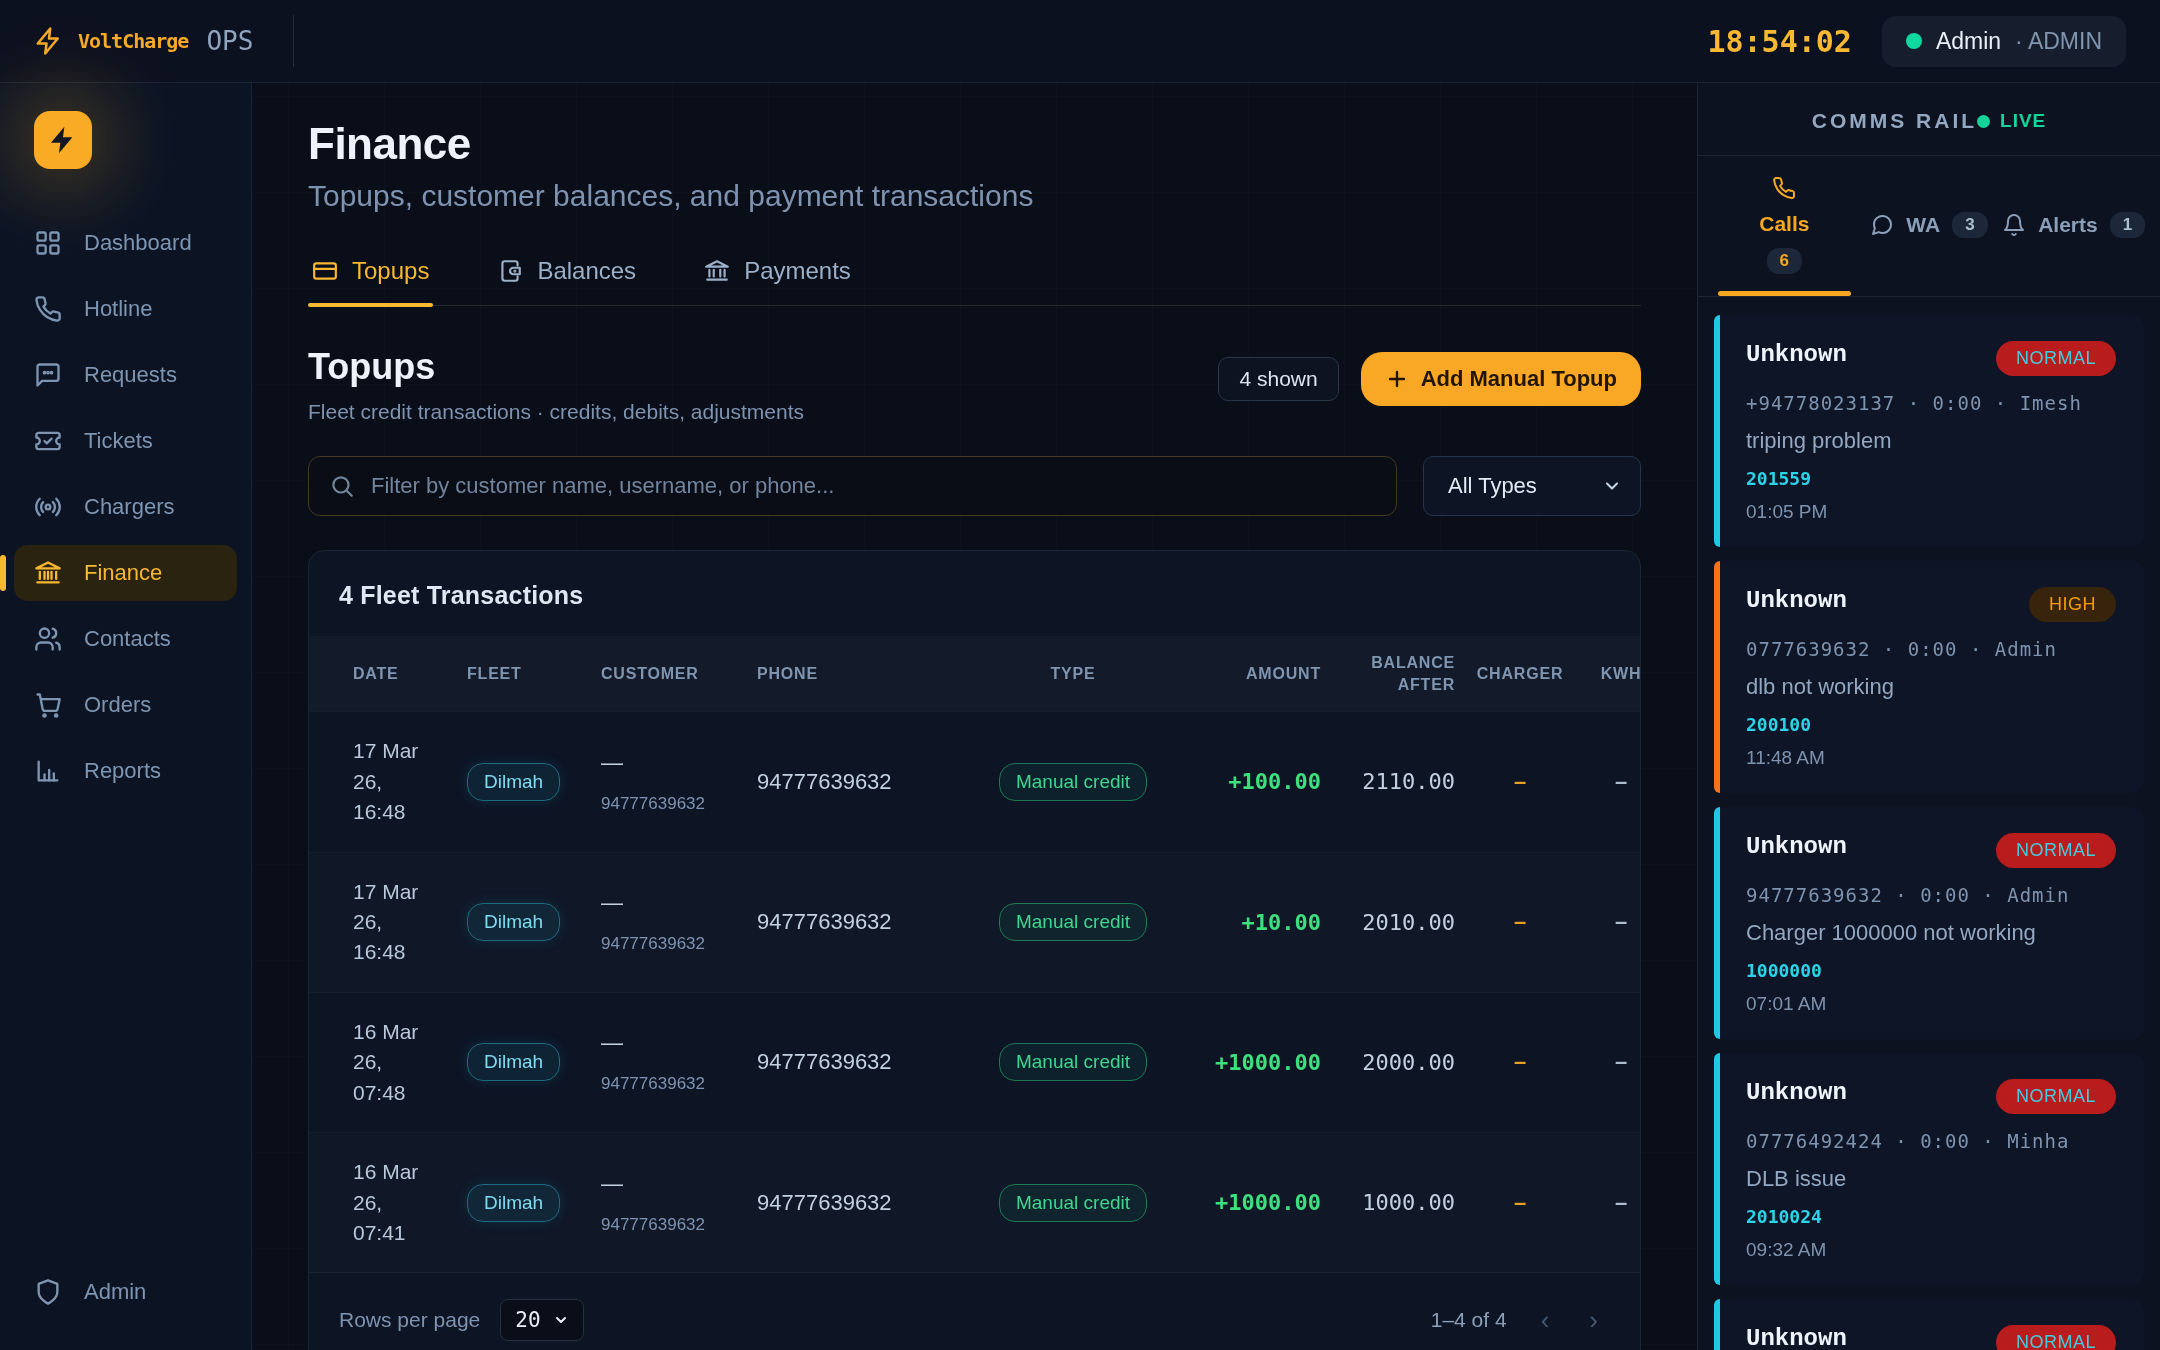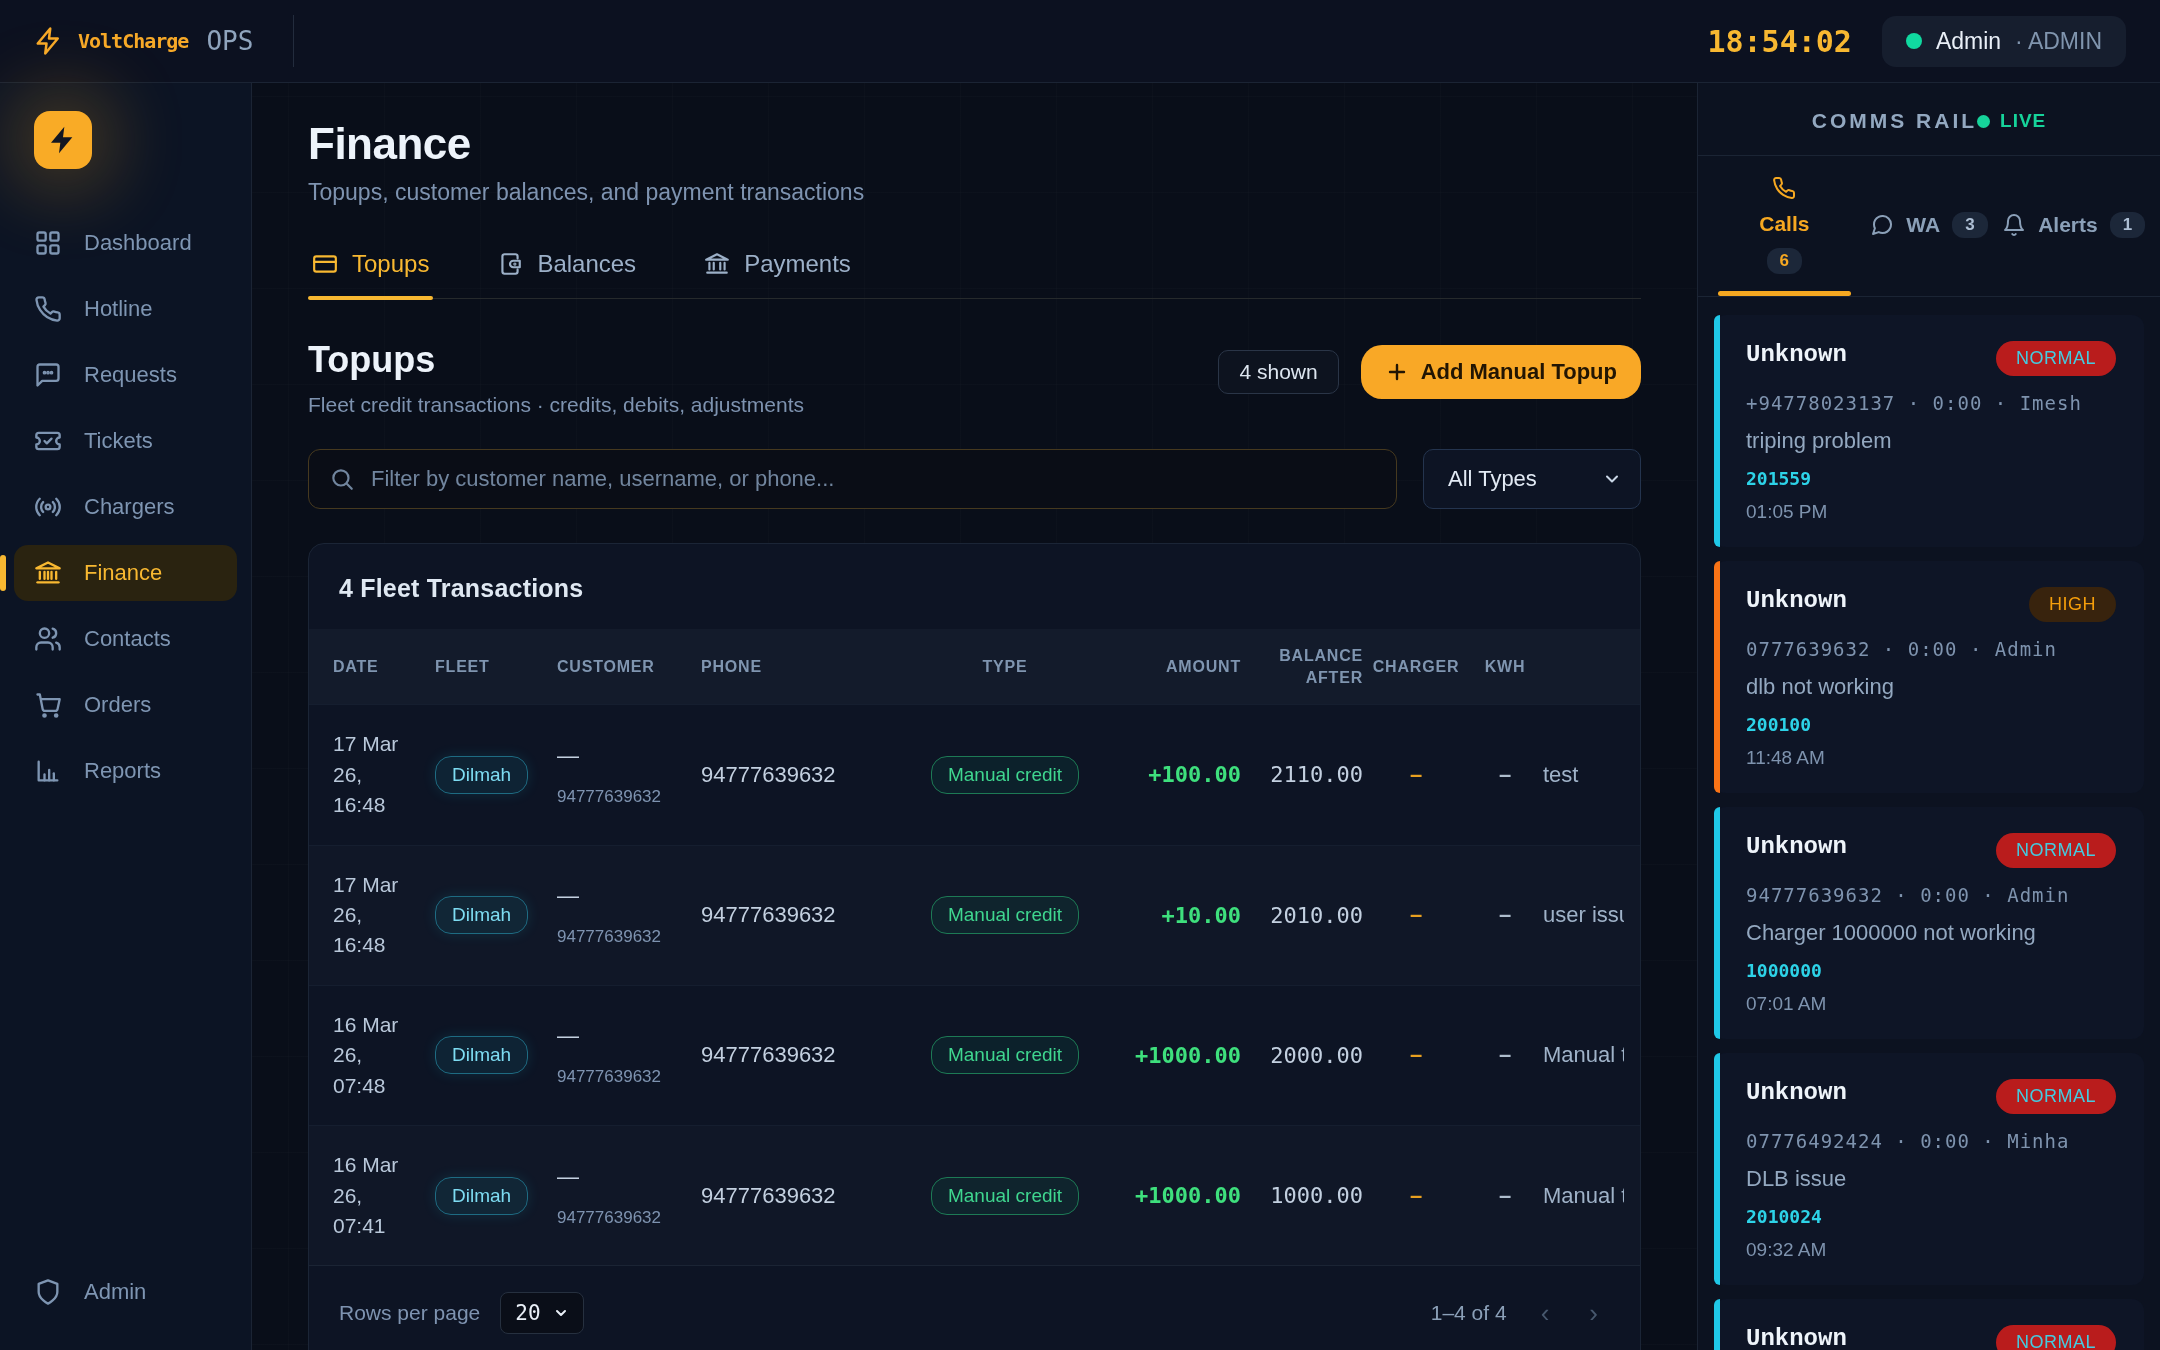--- a/index.html
+++ b/index.html
@@ -61,21 +61,21 @@
   .nav-item.active { background:#2a2310; color:#f8b831; }
   .nav-item.active::before {
     content:""; position:absolute; left:-14px; top:10px; bottom:10px;
     width:6px; border-radius:4px; background:#f8b831;
   }
   .sidebar-spacer { flex:1; }
 
   
   .main { flex:1; padding:36px 56px 0 56px; overflow:hidden; min-width:0; }
   .page-title { font-size:44px; font-weight:bold; color:#edf3fa; letter-spacing:-0.5px; }
-  .page-subtitle { margin-top:10px; font-size:23px; color:#7e93b0; }
+  .page-subtitle { margin-top:10px; font-size:30px; color:#7e93b0; }
 
   .tabs { margin-top:44px; display:flex; gap:60px; border-bottom:1px solid #262a2c; }
   .tab { display:flex; align-items:center; gap:14px; font-size:24px; color:#9cb0c8; padding:0 4px 20px 4px; cursor:pointer; position:relative; }
   .tab .ic { width:26px; height:26px; }
   .tab.active { color:#f8b831; }
   .tab.active::after { content:""; position:absolute; left:0; right:0; bottom:-2px; height:4px; background:#f8b831; border-radius:2px; }
 
   .section-head { margin-top:40px; display:flex; align-items:flex-start; justify-content:space-between; }
   .section-title { font-size:36px; font-weight:bold; color:#edf3fa; }
   .section-sub { margin-top:12px; font-size:21px; color:#7e93b0; }
@@ -104,21 +104,21 @@
     display:flex; align-items:center; justify-content:space-between; padding:0 18px 0 24px;
     color:#e2eaf4; font-size:22px; cursor:pointer;
   }
   .select-box .ic { width:20px; height:20px; color:#c9d6e6; }
 
   
   .card {
     margin-top:34px; background:#0d1424; border:1px solid #1b2536; border-radius:16px; overflow:hidden;
   }
   .card-title { padding:30px 30px 26px 30px; font-size:25px; color:#dfe8f2; font-weight:bold; letter-spacing:0.2px; }
-  .tgrid { display:grid; grid-template-columns:100px 120px 142px 196px 212px 128px 120px 102px 72px 1fr; column-gap:2px; padding:0 16px 0 24px; align-items:center; }
+  .tgrid { display:grid; grid-template-columns:100px 120px 142px 196px 212px 128px 120px 102px 72px 1fr; column-gap:14px; padding:0 16px 0 44px; align-items:center; }
   .thead { background:#131b2b; color:#7f95b0; font-weight:bold; font-size:16px; letter-spacing:0.8px; padding-top:16px; padding-bottom:16px; }
   .thead > div { line-height:1.35; }
   .col-c { text-align:center; } .col-r { text-align:right; }
   .trow { padding-top:24px; padding-bottom:24px; border-top:1px solid #151e2f; }
   .trow:nth-child(even) { background:rgba(255,255,255,0.015); }
   .cell-date { font-size:21px; color:#b9c8da; line-height:1.45; width:74px; }
   .pill {
     display:inline-block; font-size:19px; padding:7px 16px; border-radius:16px; white-space:nowrap;
   }
   .pill-fleet { color:#7edcf2; background:rgba(34,211,238,0.08); border:1px solid #1e6b82; box-shadow:0 0 14px rgba(34,211,238,0.12); }

